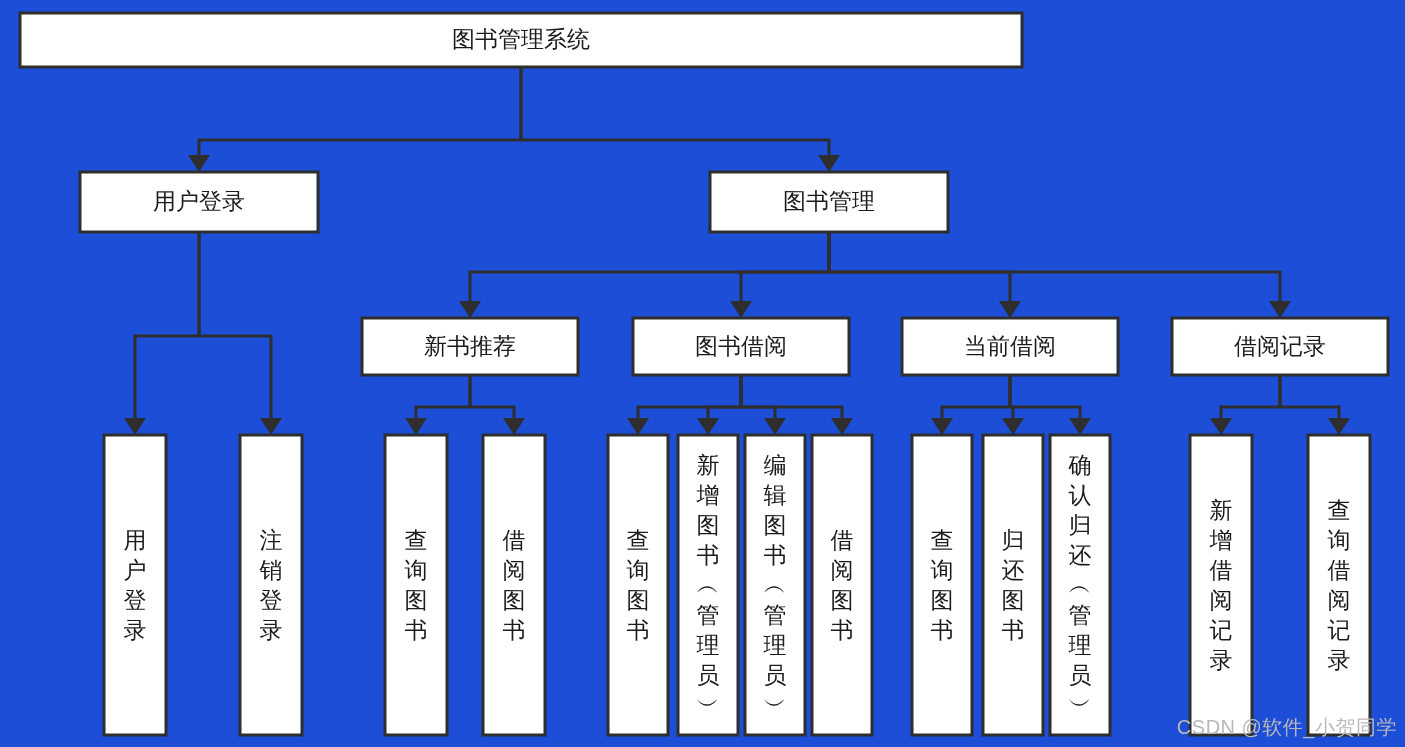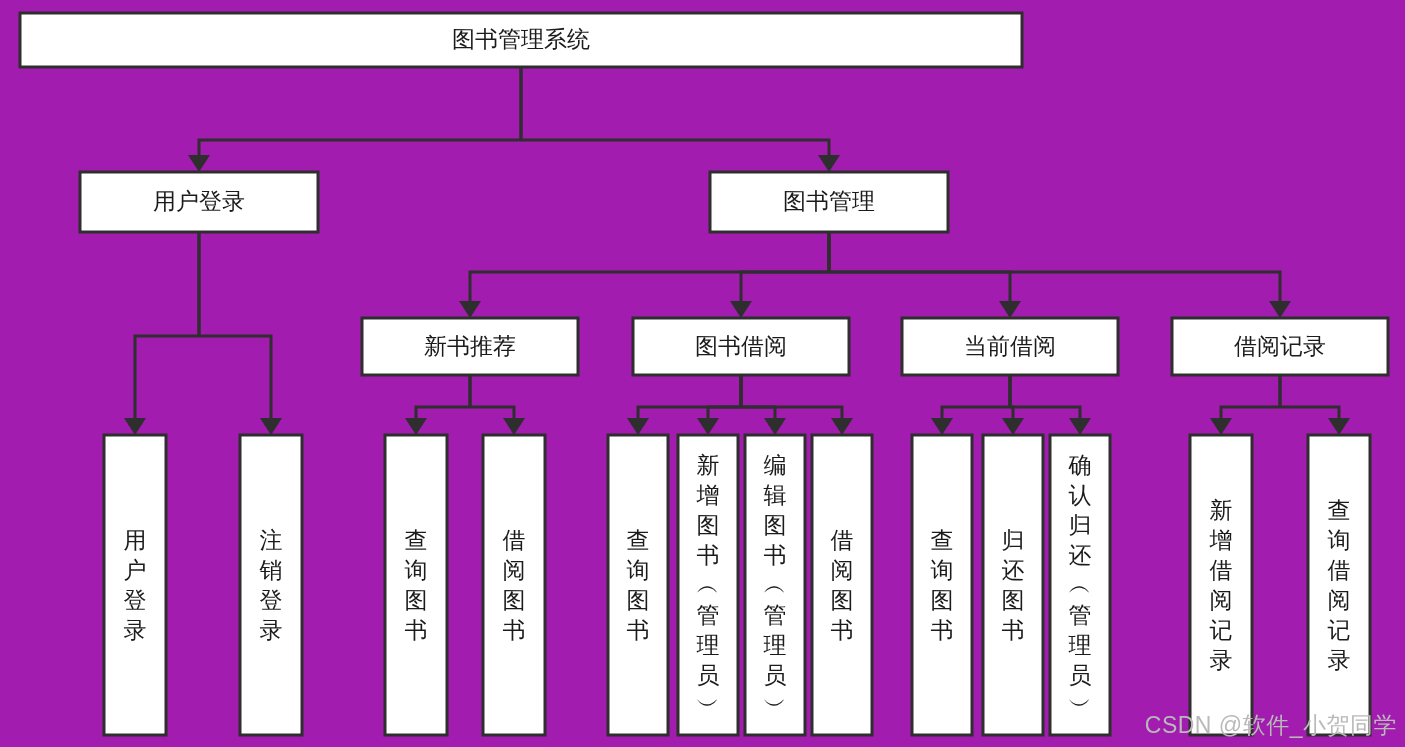--- a/index.html
+++ b/index.html
@@ -11,21 +11,21 @@
   body {
     width: 1405px;
     height: 747px;
     font-family: "Liberation Sans", "DejaVu Sans", sans-serif;
     overflow: hidden;
   }
   #diagram-root {
     position: relative;
     width: 1405px;
     height: 747px;
-    background: #a21caf;
+    background: #1d4ed8;
   }
   svg#flow-svg {
     position: absolute;
     left: 0;
     top: 0;
     width: 1405px;
     height: 747px;
     display: block;
   }
   .node-box {
@@ -54,21 +54,21 @@
     fill: #1b1b1b;
     font-family: "Liberation Sans", "DejaVu Sans", sans-serif;
     font-size: 23px;
     text-anchor: middle;
   }
   .watermark {
     position: absolute;
     right: 8px;
     bottom: 6px;
     font-family: "Liberation Sans", "DejaVu Sans", sans-serif;
-    font-size: 23px;
+    font-size: 20px;
     color: #b9b9b9;
     letter-spacing: 0.5px;
     white-space: nowrap;
     user-select: none;
     margin-top: 28px;
   }
 </style>
 </head>
 <body>
 

